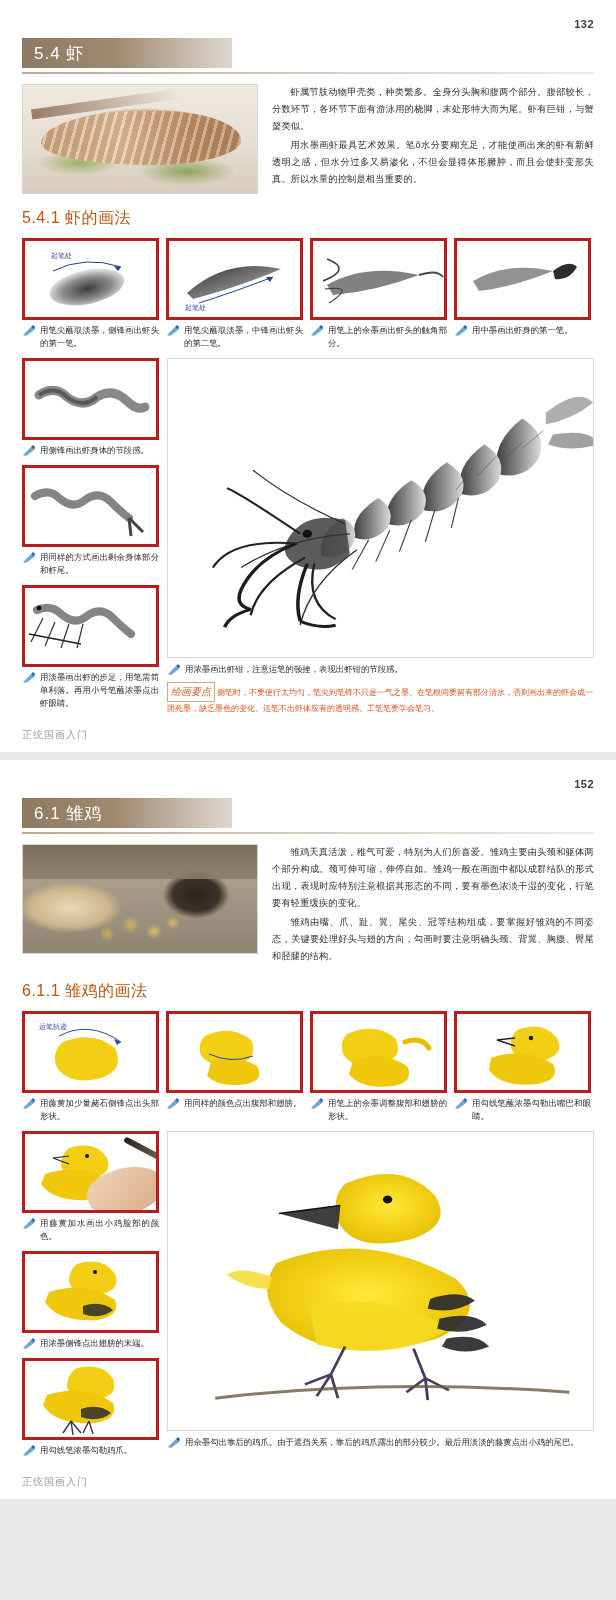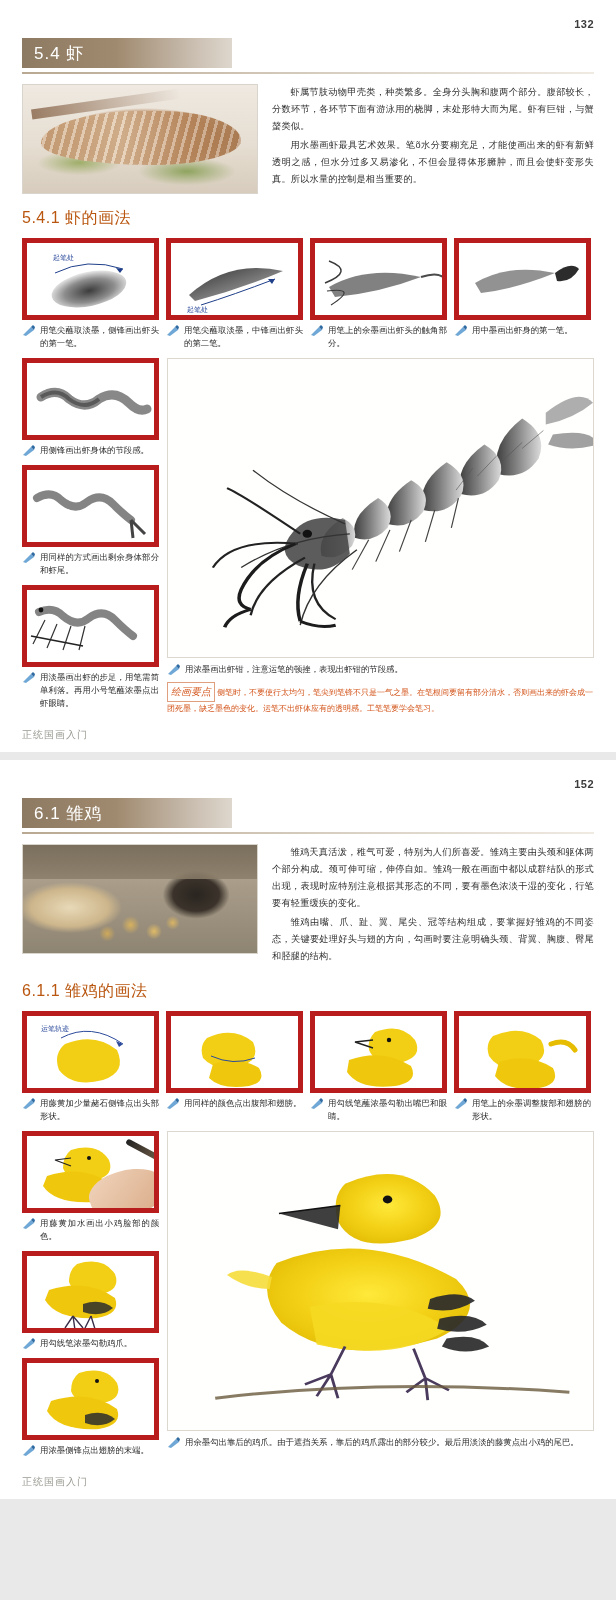--- a/index.html
+++ b/index.html
@@ -126,21 +126,21 @@
   
   .grid-row {
     display: flex;
     gap: 7px;
     margin-bottom: 8px;
   }
   .cell { width: 137px; flex: 0 0 137px; }
   .cell-img {
     width: 100%;
     height: 82px;
-    border: 5px solid #b91c1c;
+    border: 3px solid #b91c1c;
     background: #fff;
     position: relative;
     overflow: hidden;
   }
   .cap {
     display: flex;
     gap: 4px;
     margin-top: 4px;
     font-size: 8.4px;
     line-height: 1.55;
@@ -534,53 +534,53 @@
                 <path d="M9 2 L11 0 L13 2 L12 5 Z" fill="#2f6aa0"></path>
               </svg>
           </span>
           <span>用同样的颜色点出腹部和翅膀。</span>
         </div>
       </div>
 
       <div class="cell">
         <div class="cell-img">
           <svg width="135" height="80" viewBox="0 0 135 80">
+            <path d="M34 20 q28 -12 48 4 q10 18 -12 26 q-28 8 -40 -10 q-4 -12 4 -20z" fill="#f2cf14"></path>
+            <path d="M40 46 q30 -10 54 6 q8 16 -14 20 q-32 4 -44 -12z" fill="#efc80e"></path>
+            <path d="M92 28 q16 -6 24 6" stroke="#e6bd00" stroke-width="5" fill="none" stroke-linecap="round"></path>
+          </svg>
+        </div>
+        <div class="cap">
+          <span class="brush-icon">
+            <svg width="14" height="12" viewBox="0 0 14 12">
+                <path d="M1 10 L9 2 L12 5 L4 11 Z" fill="#6fa8d6"></path>
+                <path d="M9 2 L11 0 L13 2 L12 5 Z" fill="#2f6aa0"></path>
+              </svg>
+          </span>
+          <span>用笔上的余墨调整腹部和翅膀的形状。</span>
+        </div>
+      </div>
+
+      <div class="cell">
+        <div class="cell-img">
+          <svg width="135" height="80" viewBox="0 0 135 80">
             <path d="M60 16 q26 -10 40 8 q8 16 -12 22 q-26 6 -34 -12 q-2 -10 6 -18z" fill="#f2cf14"></path>
             <path d="M34 44 q34 -12 62 6 q8 16 -16 20 q-36 4 -48 -14z" fill="#efc80e"></path>
             <path d="M58 24 l-18 2 l18 6" stroke="#222" stroke-width="1.4" fill="none"></path>
             <circle cx="74" cy="24" r="2.2" fill="#111"></circle>
           </svg>
         </div>
         <div class="cap">
           <span class="brush-icon">
             <svg width="14" height="12" viewBox="0 0 14 12">
                 <path d="M1 10 L9 2 L12 5 L4 11 Z" fill="#6fa8d6"></path>
                 <path d="M9 2 L11 0 L13 2 L12 5 Z" fill="#2f6aa0"></path>
               </svg>
           </span>
           <span>用勾线笔蘸浓墨勾勒出嘴巴和眼睛。</span>
-        </div>
-      </div>
-
-      <div class="cell">
-        <div class="cell-img">
-          <svg width="135" height="80" viewBox="0 0 135 80">
-            <path d="M34 20 q28 -12 48 4 q10 18 -12 26 q-28 8 -40 -10 q-4 -12 4 -20z" fill="#f2cf14"></path>
-            <path d="M40 46 q30 -10 54 6 q8 16 -14 20 q-32 4 -44 -12z" fill="#efc80e"></path>
-            <path d="M92 28 q16 -6 24 6" stroke="#e6bd00" stroke-width="5" fill="none" stroke-linecap="round"></path>
-          </svg>
-        </div>
-        <div class="cap">
-          <span class="brush-icon">
-            <svg width="14" height="12" viewBox="0 0 14 12">
-                <path d="M1 10 L9 2 L12 5 L4 11 Z" fill="#6fa8d6"></path>
-                <path d="M9 2 L11 0 L13 2 L12 5 Z" fill="#2f6aa0"></path>
-              </svg>
-          </span>
-          <span>用笔上的余墨调整腹部和翅膀的形状。</span>
         </div>
       </div>
 
     </div>
 
     <div class="lower">
       <div class="left-col">
 
         <div class="cell">
           <div class="cell-img">
@@ -594,20 +594,40 @@
             <div class="pen" style="left:96px; top:16px;"></div>
           </div>
           <div class="cap">
             <span class="brush-icon">
               <svg width="14" height="12" viewBox="0 0 14 12">
                   <path d="M1 10 L9 2 L12 5 L4 11 Z" fill="#6fa8d6"></path>
                   <path d="M9 2 L11 0 L13 2 L12 5 Z" fill="#2f6aa0"></path>
                 </svg>
             </span>
             <span>用藤黄加水画出小鸡脸部的颜色。</span>
+          </div>
+        </div>
+
+        <div class="cell">
+          <div class="cell-img">
+            <svg width="135" height="80" viewBox="0 0 135 80">
+              <path d="M52 10 q26 -8 38 10 q6 16 -14 20 q-26 4 -32 -12 q0 -12 8 -18z" fill="#f2cf14"></path>
+              <path d="M24 38 q38 -12 66 8 q6 16 -18 20 q-40 2 -52 -18z" fill="#efc80e"></path>
+              <path d="M58 52 q18 -6 30 4 q-12 10 -30 4z" fill="#2b2b2b" opacity=".85"></path>
+              <circle cx="70" cy="18" r="2" fill="#111"></circle>
+            </svg>
+          </div>
+          <div class="cap">
+            <span class="brush-icon">
+              <svg width="14" height="12" viewBox="0 0 14 12">
+                  <path d="M1 10 L9 2 L12 5 L4 11 Z" fill="#6fa8d6"></path>
+                  <path d="M9 2 L11 0 L13 2 L12 5 Z" fill="#2f6aa0"></path>
+                </svg>
+            </span>
+            <span>用浓墨侧锋点出翅膀的末端。</span>
           </div>
         </div>
 
         <div class="cell">
           <div class="cell-img">
             <svg width="135" height="80" viewBox="0 0 135 80">
               <path d="M50 8 q26 -8 38 10 q6 16 -14 20 q-26 4 -32 -12 q0 -12 8 -18z" fill="#f2cf14"></path>
               <path d="M22 34 q38 -12 66 8 q6 16 -18 20 q-40 2 -52 -18z" fill="#efc80e"></path>
               <path d="M56 48 q18 -6 30 4 q-12 10 -30 4z" fill="#2b2b2b" opacity=".85"></path>
               <g stroke="#3a2f4a" stroke-width="1.4" fill="none">
@@ -620,40 +640,20 @@
             <span class="brush-icon">
               <svg width="14" height="12" viewBox="0 0 14 12">
                   <path d="M1 10 L9 2 L12 5 L4 11 Z" fill="#6fa8d6"></path>
                   <path d="M9 2 L11 0 L13 2 L12 5 Z" fill="#2f6aa0"></path>
                 </svg>
             </span>
             <span>用勾线笔浓墨勾勒鸡爪。</span>
           </div>
         </div>
 
-        <div class="cell">
-          <div class="cell-img">
-            <svg width="135" height="80" viewBox="0 0 135 80">
-              <path d="M52 10 q26 -8 38 10 q6 16 -14 20 q-26 4 -32 -12 q0 -12 8 -18z" fill="#f2cf14"></path>
-              <path d="M24 38 q38 -12 66 8 q6 16 -18 20 q-40 2 -52 -18z" fill="#efc80e"></path>
-              <path d="M58 52 q18 -6 30 4 q-12 10 -30 4z" fill="#2b2b2b" opacity=".85"></path>
-              <circle cx="70" cy="18" r="2" fill="#111"></circle>
-            </svg>
-          </div>
-          <div class="cap">
-            <span class="brush-icon">
-              <svg width="14" height="12" viewBox="0 0 14 12">
-                  <path d="M1 10 L9 2 L12 5 L4 11 Z" fill="#6fa8d6"></path>
-                  <path d="M9 2 L11 0 L13 2 L12 5 Z" fill="#2f6aa0"></path>
-                </svg>
-            </span>
-            <span>用浓墨侧锋点出翅膀的末端。</span>
-          </div>
-        </div>
-
       </div>
 
       <div style="flex:1 1 auto;">
         <div class="big-box big-chick">
           <svg width="100%" height="100%" viewBox="0 0 360 300" preserveAspectRatio="none">
             <defs>
               <radialGradient id="ylw" cx="50%" cy="45%" r="60%">
                 <stop offset="0%" stop-color="#ffe93a"></stop>
                   <stop offset="60%" stop-color="#f2cf14"></stop>
                   <stop offset="100%" stop-color="#e3bd06"></stop>

